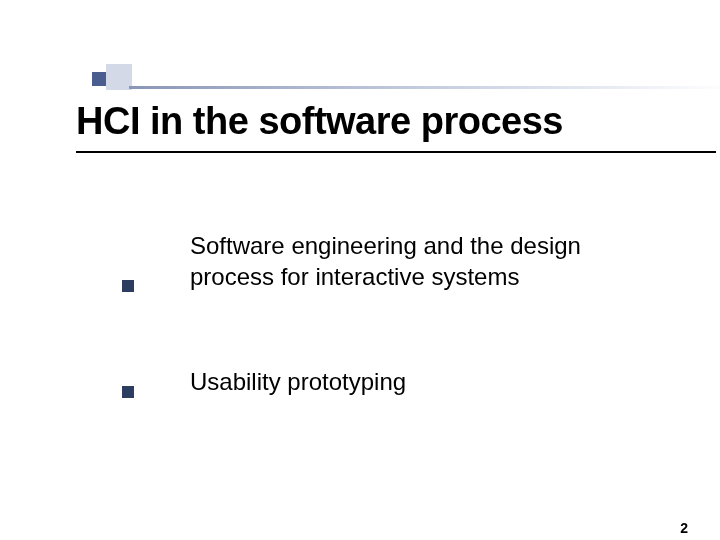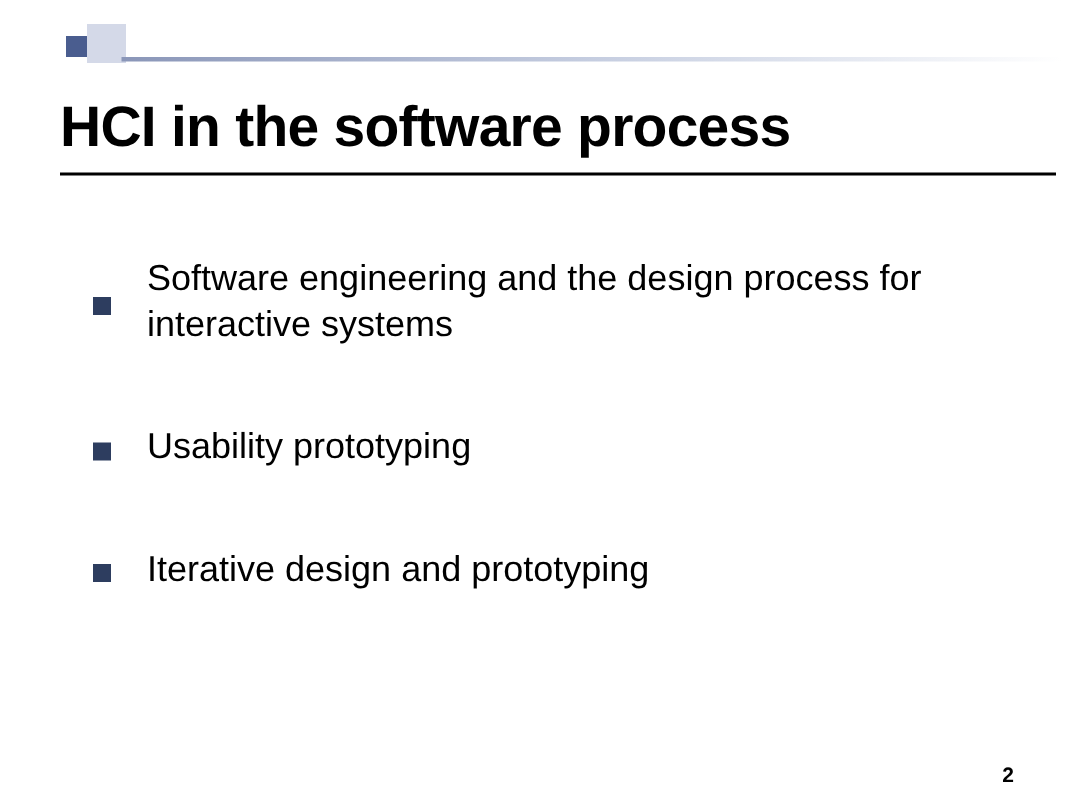--- a/index.html
+++ b/index.html
@@ -1,16 +1,16 @@
 <!DOCTYPE html>
 <html><head>
   <meta charset="utf-8">
   <style>
     * {
-      margin: 4px;
+      margin: 16px;
       padding: 0;
       box-sizing: border-box;
     }
     body {
       width: 720px;
       height: 540px;
       background: #fff;
       font-family: Arial, Helvetica, sans-serif;
       position: relative;
       overflow: hidden;
@@ -66,25 +66,26 @@
     }
     .bullet-list {
       position: absolute;
       top: 150px;
       left: 42px;
       right: 60px;
       list-style: none;
     }
     .bullet-item {
       display: flex;
-      align-items: center;
+      align-items: flex-end;
       margin-bottom: 42px;
       font-size: 24px;
       color: #000;
       line-height: 1.3;
+      gap: 20px;
     }
     .bullet-square {
       width: 12px;
       height: 12px;
       background: #2d3d5f;
       flex-shrink: 0;
       margin-top: 10px;
       margin-right: 20px;
     }
     .bullet-text {
@@ -113,19 +114,15 @@
 
 <ul class="bullet-list">
   <li class="bullet-item">
     <span class="bullet-square"></span>
     <span class="bullet-text">Software engineering and the design process for interactive systems</span>
   </li>
   <li class="bullet-item">
     <span class="bullet-square"></span>
     <span class="bullet-text">Usability prototyping</span>
   </li>
-  <li class="bullet-item">
-    <span class="bullet-square"></span>
-    <span class="bullet-text">Iterative design and prototyping</span>
-  </li>
 </ul>
 
 <div class="page-number">2</div>
 
 </body></html>

